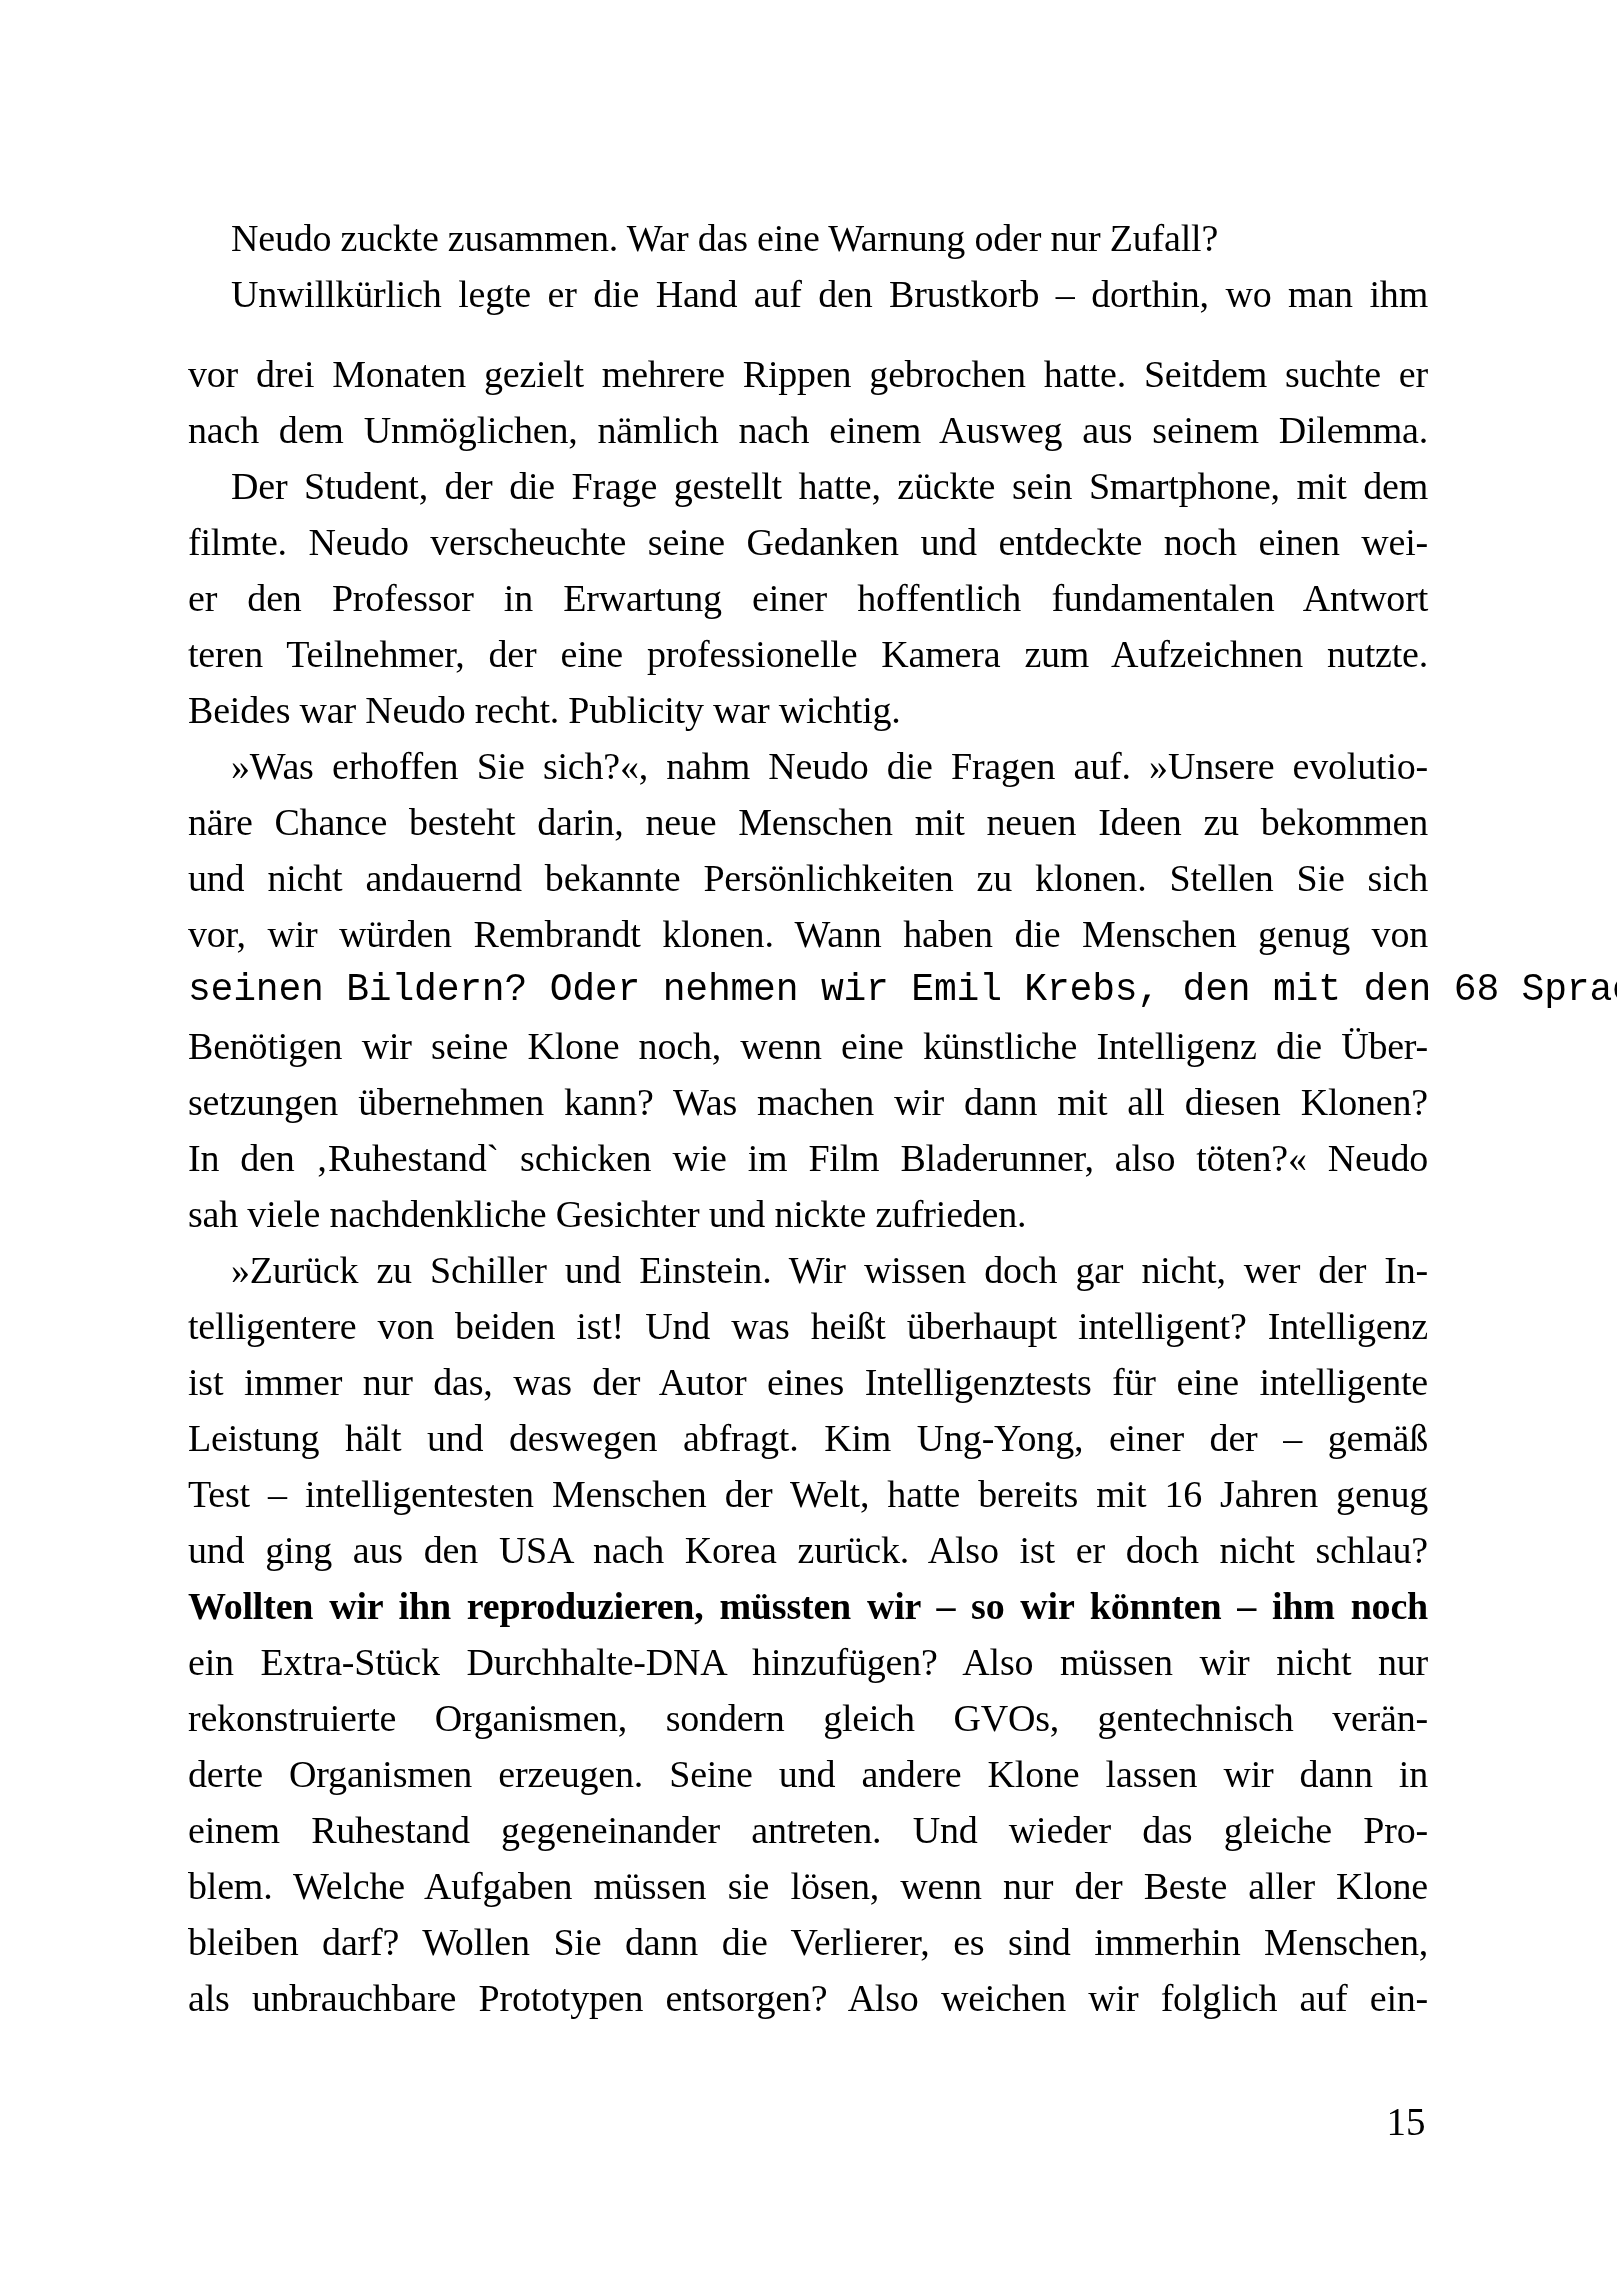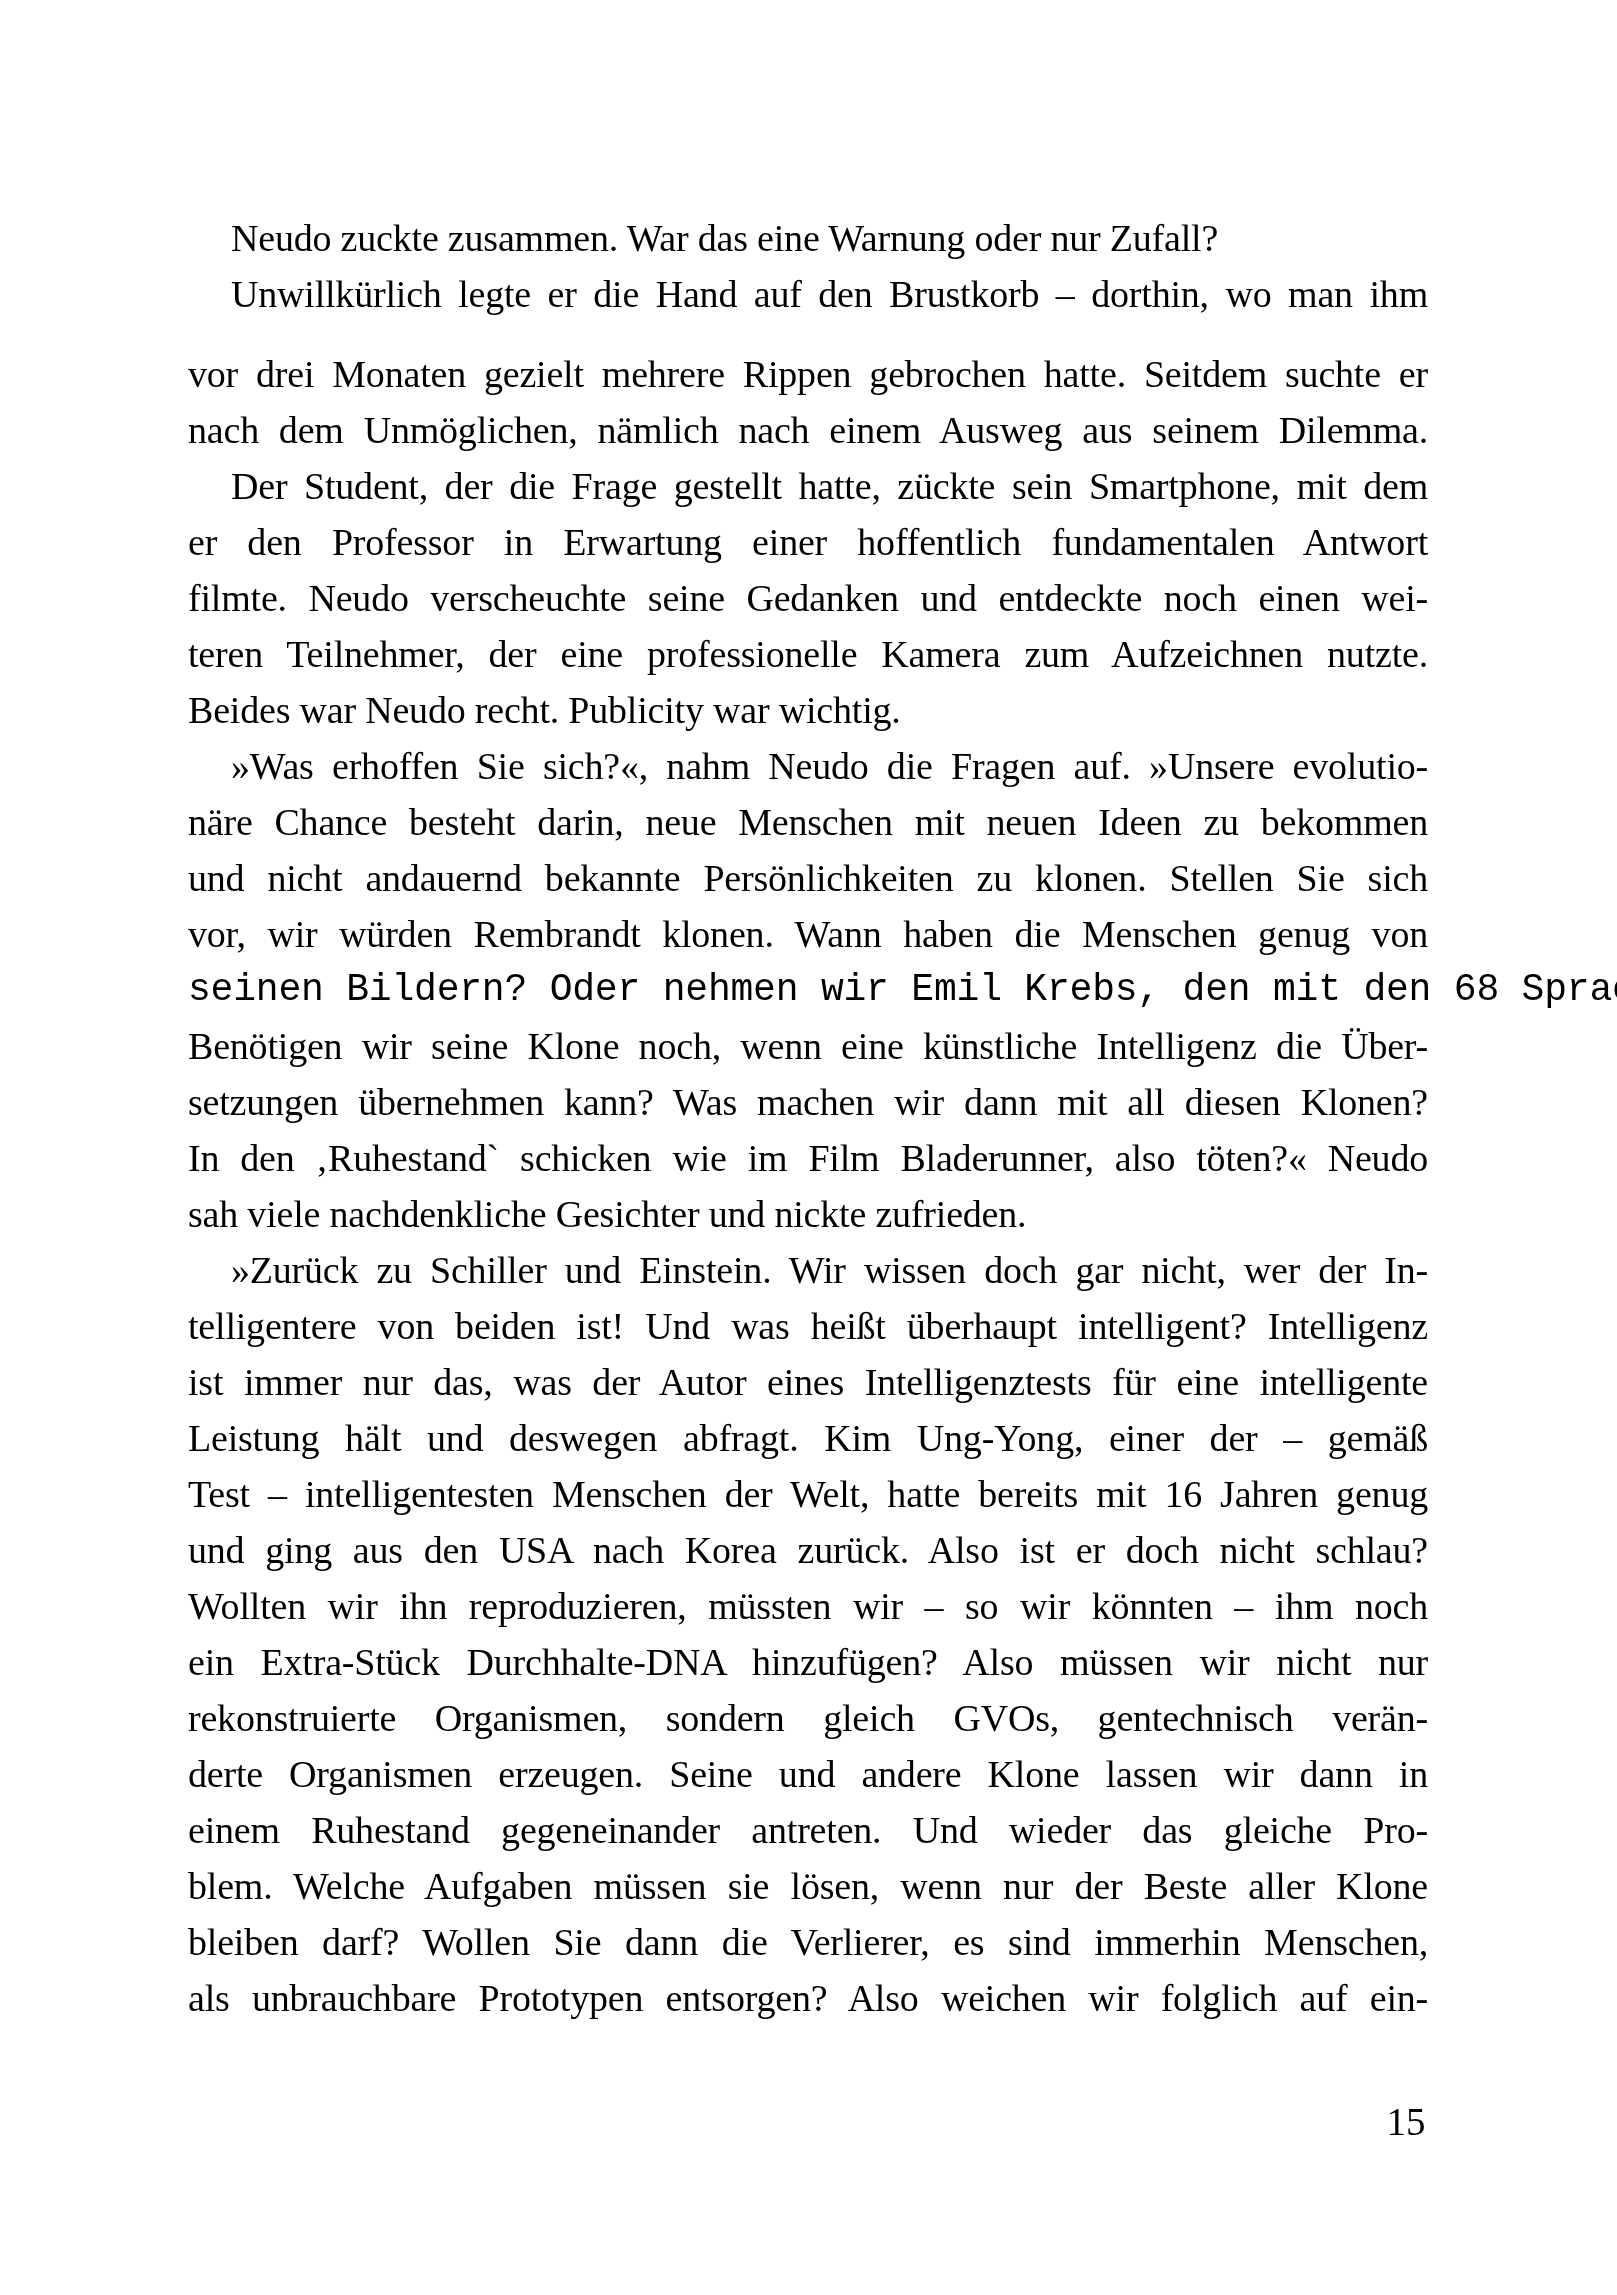--- a/index.html
+++ b/index.html
@@ -37,22 +37,22 @@
     </div>
 
     <div>
       <span class="line indent" style="font-size: 38px; display: block;">Unwillkürlich legte er die Hand auf den Brustkorb – dorthin, wo man ihm</span>
       <span class="line" style="font-size: 38px; display: block; margin-top: 24px;">vor drei Monaten gezielt mehrere Rippen gebrochen hatte. Seitdem suchte er</span>
       <span class="line" style="font-size: 38px; display: block;">nach dem Unmöglichen, nämlich nach einem Ausweg aus seinem Dilemma.</span>
     </div>
 
     <div>
       <span class="line indent" style="font-size: 38px; display: block;">Der Student, der die Frage gestellt hatte, zückte sein Smartphone, mit dem</span>
+      <span class="line" style="font-size: 38px; display: block;">filmte. Neudo verscheuchte seine Gedanken und entdeckte noch einen wei-</span>
       <span class="line" style="font-size: 38px; display: block;">er den Professor in Erwartung einer hoffentlich fundamentalen Antwort</span>
-      <span class="line" style="font-size: 38px; display: block;">filmte. Neudo verscheuchte seine Gedanken und entdeckte noch einen wei-</span>
       <span class="line" style="font-size: 38px; display: block;">teren Teilnehmer, der eine professionelle Kamera zum Aufzeichnen nutzte.</span>
       <span class="line last" style="font-size: 38px; display: block;">Beides war Neudo recht. Publicity war wichtig.</span>
     </div>
 
     <div>
       <span class="line indent" style="font-size: 38px; display: block;">»Was erhoffen Sie sich?«, nahm Neudo die Fragen auf. »Unsere evolutio-</span>
       <span class="line" style="font-size: 38px; display: block;">näre Chance besteht darin, neue Menschen mit neuen Ideen zu bekommen</span>
       <span class="line" style="font-size: 38px; display: block;">und nicht andauernd bekannte Persönlichkeiten zu klonen. Stellen Sie sich</span>
       <span class="line" style="font-size: 38px; display: block;">vor, wir würden Rembrandt klonen. Wann haben die Menschen genug von</span>
       <span class="line" style="font-size: 38px; display: block; font-family: Liberation Mono, monospace;">seinen Bildern? Oder nehmen wir Emil Krebs, den mit den 68 Sprachen.</span>
@@ -62,21 +62,21 @@
       <span class="line last" style="font-size: 38px; display: block;">sah viele nachdenkliche Gesichter und nickte zufrieden.</span>
     </div>
 
     <div>
       <span class="line indent" style="font-size: 38px; display: block;">»Zurück zu Schiller und Einstein. Wir wissen doch gar nicht, wer der In-</span>
       <span class="line" style="font-size: 38px; display: block;">telligentere von beiden ist! Und was heißt überhaupt intelligent? Intelligenz</span>
       <span class="line" style="font-size: 38px; display: block;">ist immer nur das, was der Autor eines Intelligenztests für eine intelligente</span>
       <span class="line" style="font-size: 38px; display: block;">Leistung hält und deswegen abfragt. Kim Ung-Yong, einer der – gemäß</span>
       <span class="line" style="font-size: 38px; display: block;">Test – intelligentesten Menschen der Welt, hatte bereits mit 16 Jahren genug</span>
       <span class="line" style="font-size: 38px; display: block;">und ging aus den USA nach Korea zurück. Also ist er doch nicht schlau?</span>
-      <span class="line" style="font-size: 38px; display: block;">Wollten wir ihn reproduzieren, müssten wir – so wir könnten – ihm noch</span>
+      <span class="line" style="font-size: 38px; display: block; font-weight: bold;">Wollten wir ihn reproduzieren, müssten wir – so wir könnten – ihm noch</span>
       <span class="line" style="font-size: 38px; display: block;">ein Extra-Stück Durchhalte-DNA hinzufügen? Also müssen wir nicht nur</span>
       <span class="line" style="font-size: 38px; display: block;">rekonstruierte Organismen, sondern gleich GVOs, gentechnisch verän-</span>
       <span class="line" style="font-size: 38px; display: block;">derte Organismen erzeugen. Seine und andere Klone lassen wir dann in</span>
       <span class="line" style="font-size: 38px; display: block;">einem Ruhestand gegeneinander antreten. Und wieder das gleiche Pro-</span>
       <span class="line" style="font-size: 38px; display: block;">blem. Welche Aufgaben müssen sie lösen, wenn nur der Beste aller Klone</span>
       <span class="line" style="font-size: 38px; display: block;">bleiben darf? Wollen Sie dann die Verlierer, es sind immerhin Menschen,</span>
       <span class="line" style="font-size: 38px; display: block;">als unbrauchbare Prototypen entsorgen? Also weichen wir folglich auf ein-</span>
     </div>
   </div>
 

